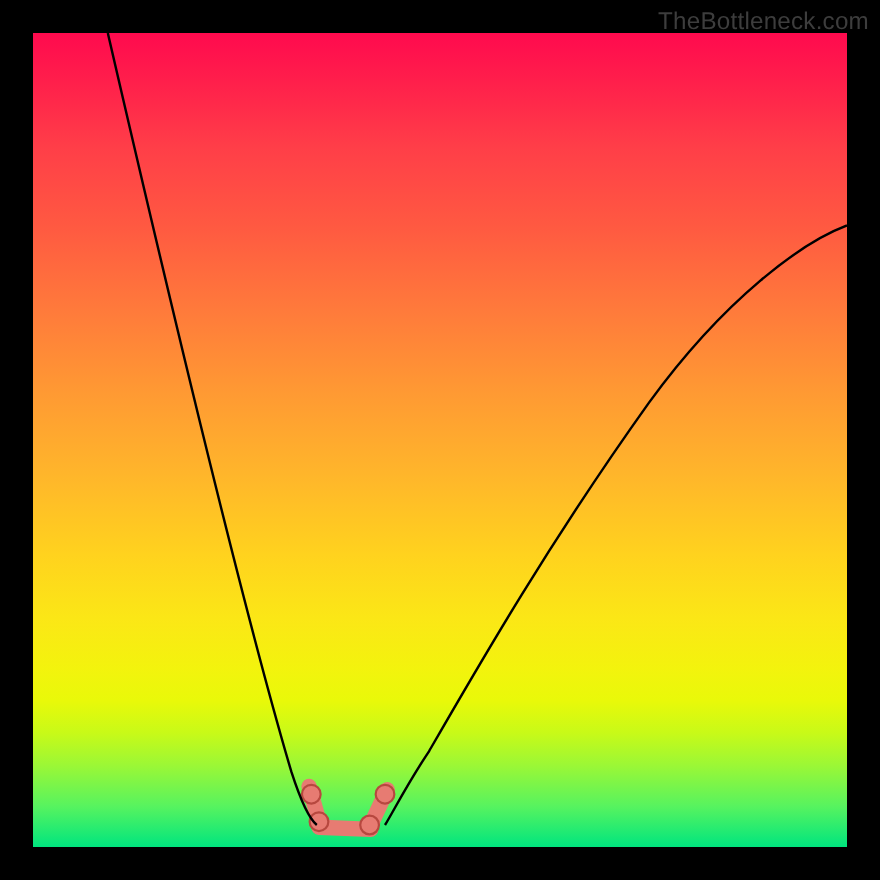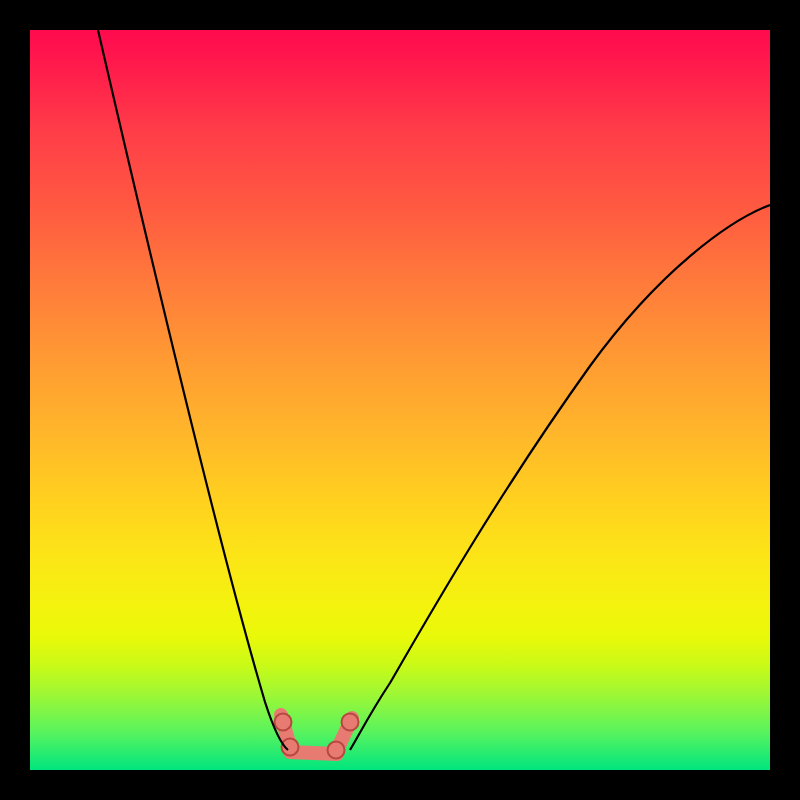--- a/index.html
+++ b/index.html
@@ -84,13 +84,14 @@
     <path d="M 68 0
              C 120 225, 190 520, 235 672
              C 246 706, 253 716, 258 720" fill="none" stroke="#000" stroke-width="2.2"></path>
 
     <path d="M 320 720
              C 328 707, 340 683, 360 653
              C 405 575, 470 462, 560 336
              C 630 240, 700 190, 740 175" fill="none" stroke="#000" stroke-width="2.2"></path>
   </svg>
 
+  <div class="watermark">TheBottleneck.com</div>
 </div>
 
 </body></html>

